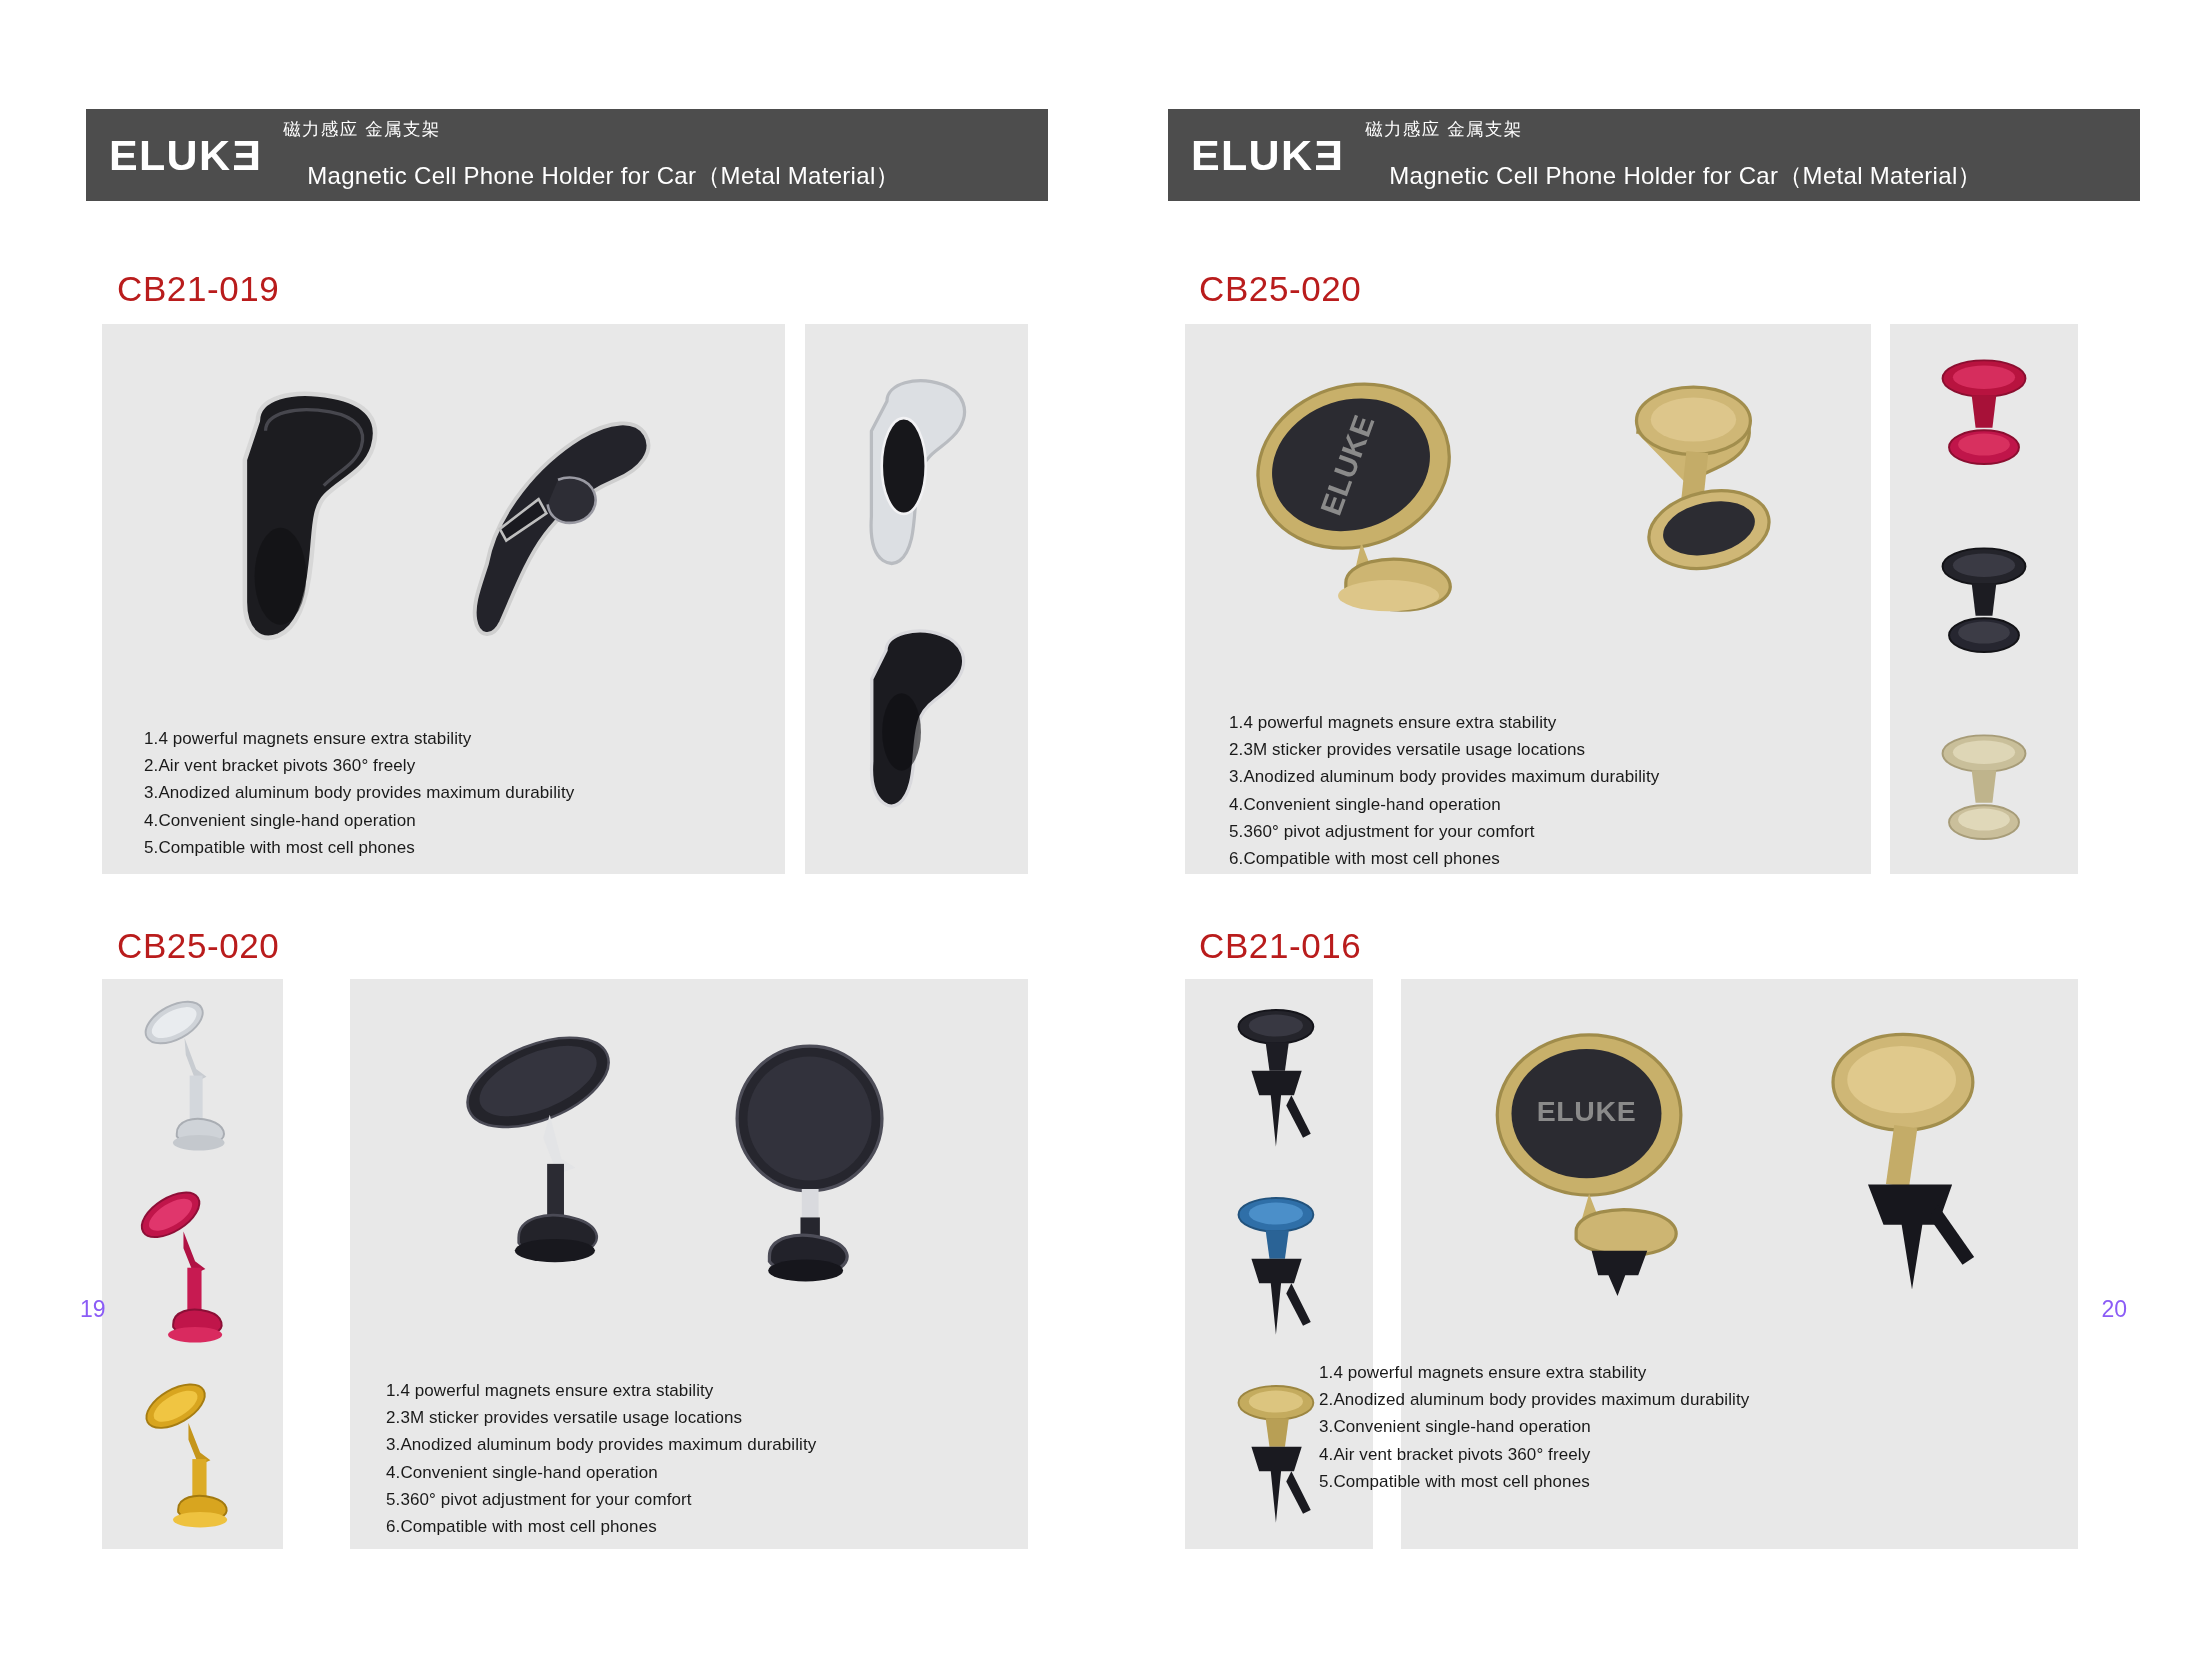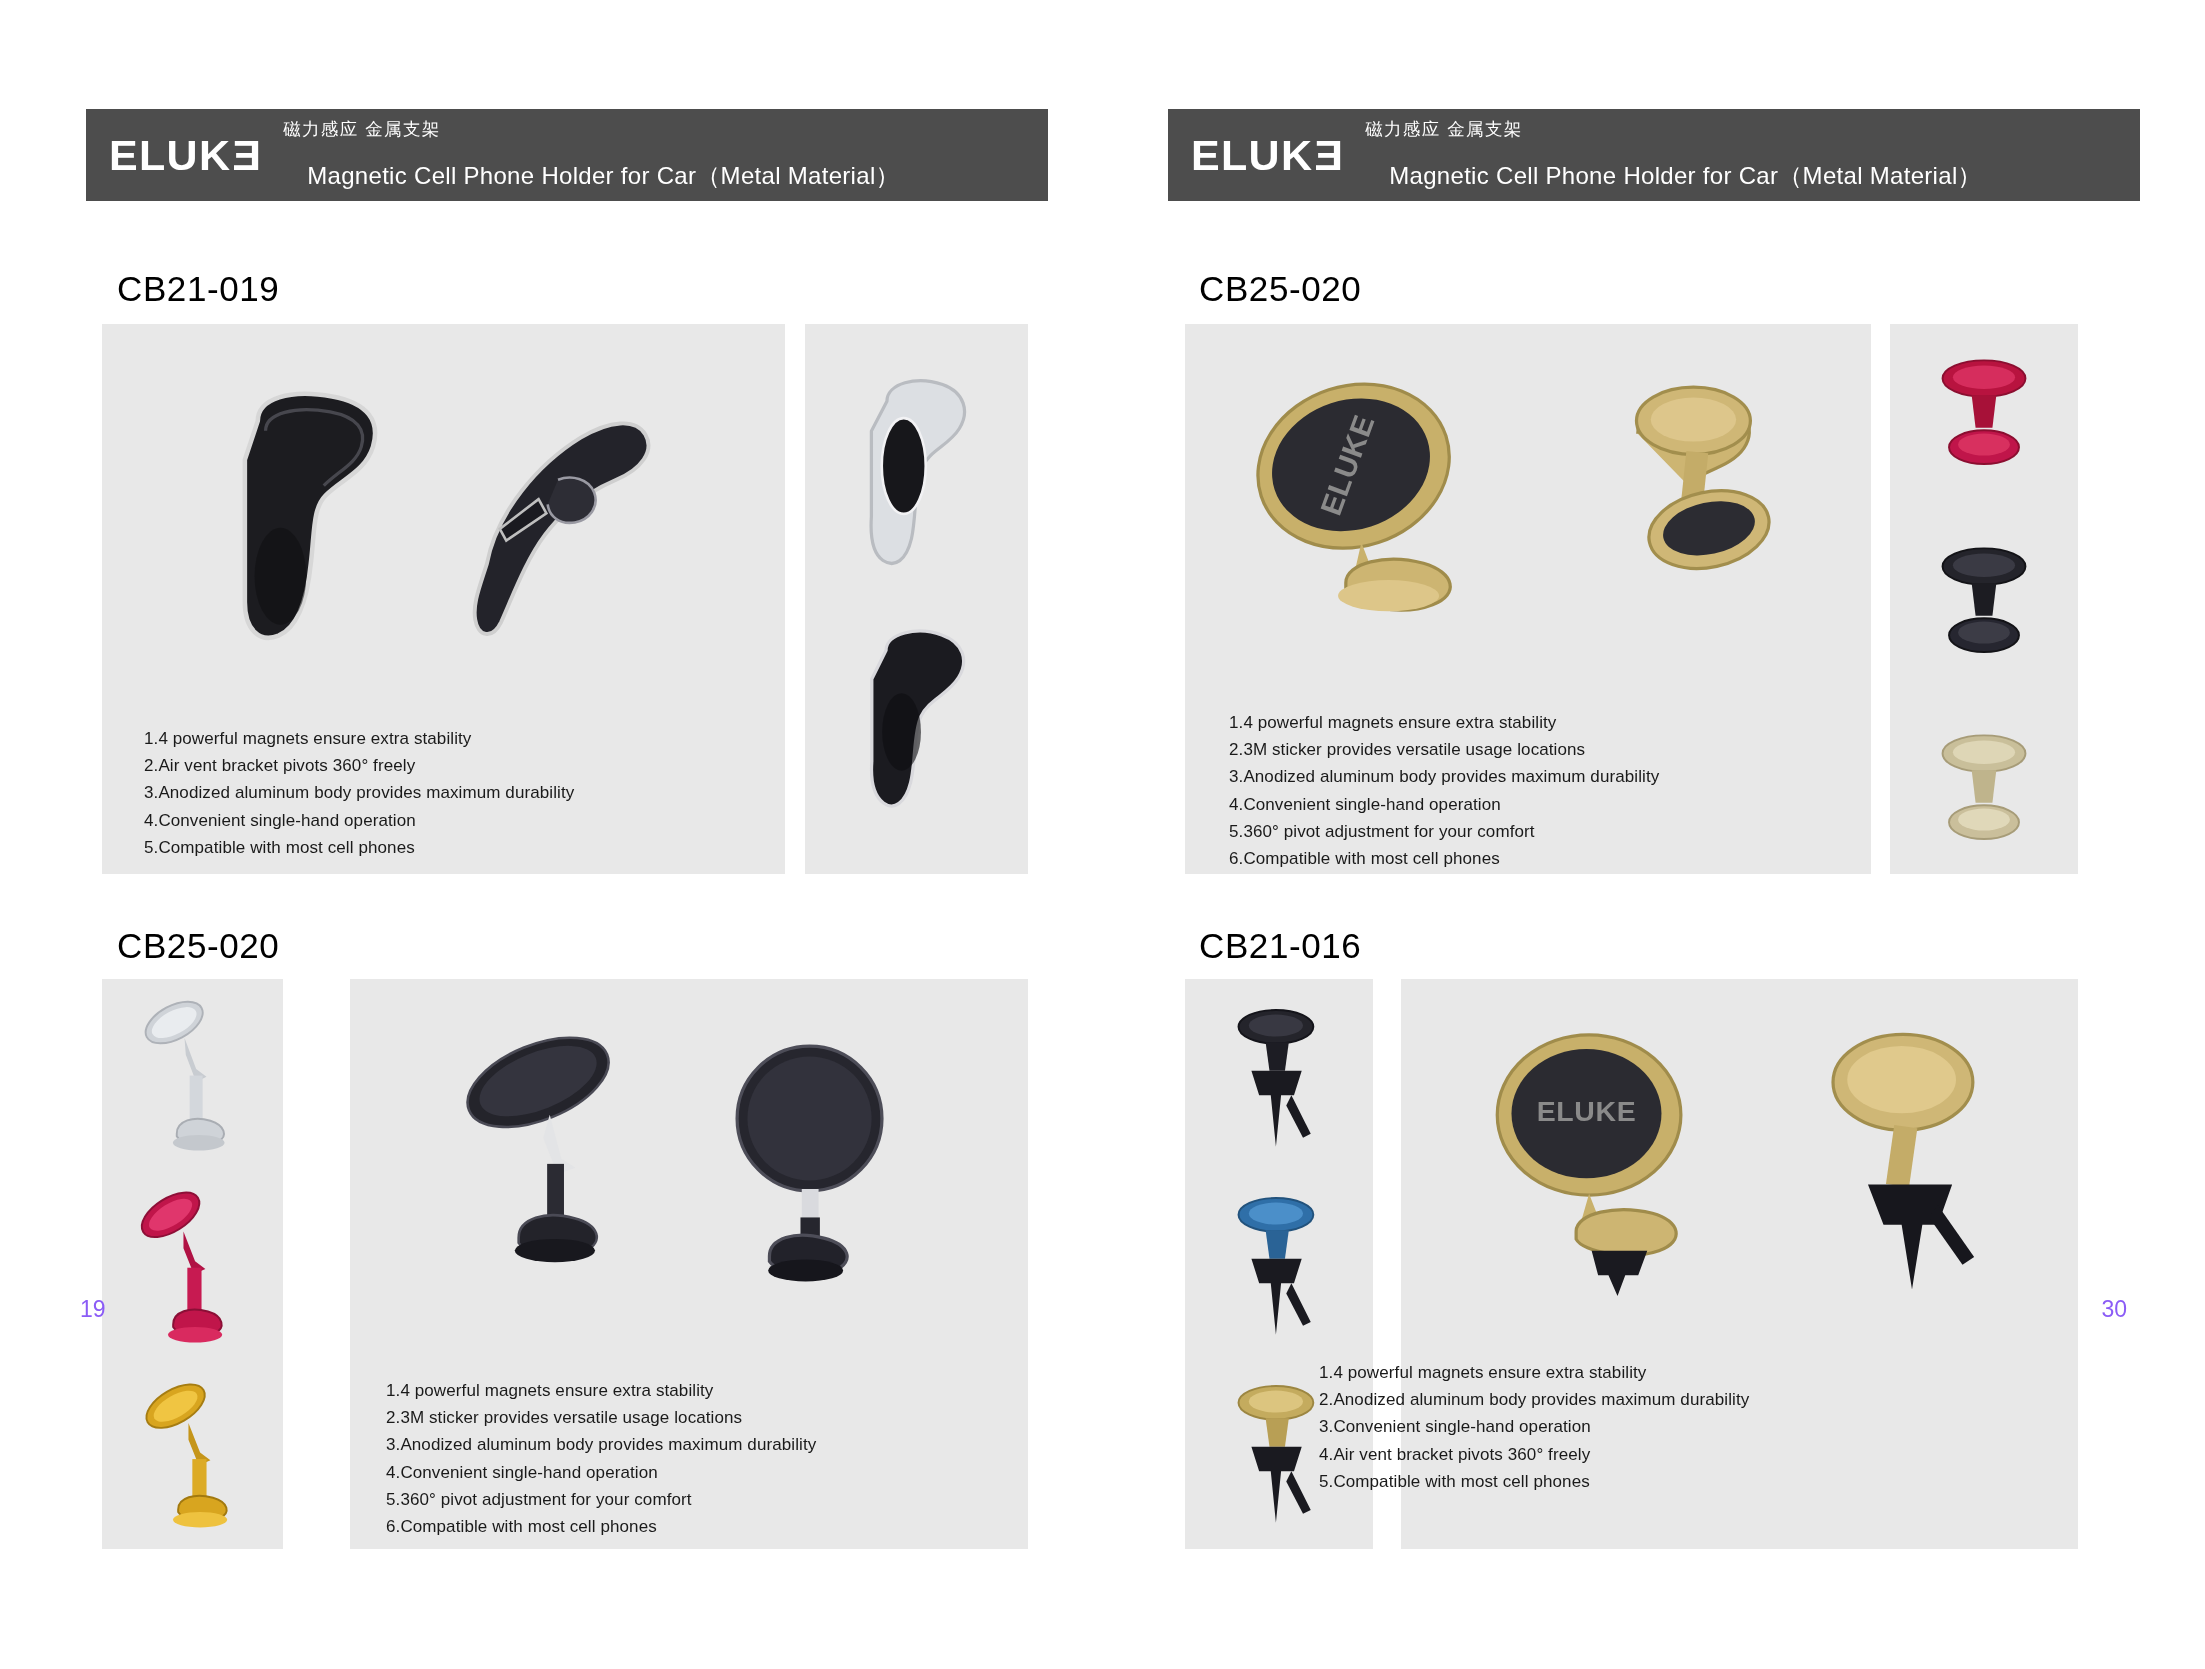--- a/index.html
+++ b/index.html
@@ -64,21 +64,21 @@
   .header-text .en {
     font-size: 24px;
     letter-spacing: 0.3px;
     margin-left: 24px;
   }
 
   
   .sku-title {
     position: absolute;
     font-size: 35px;
-    color: #000000;
+    color: #b91c1c;
     letter-spacing: 0.6px;
     font-family: "Liberation Sans", sans-serif;
   }
 
   
   .panel {
     position: absolute;
     background: #e8e8e8;
   }
 
@@ -358,15 +358,15 @@
   </div>
 
   <div class="features" style="left:1319px; top:1359px; transform: translateX(-1103px);">
     <div>1.4 powerful magnets ensure extra stability</div>
     <div>2.Anodized aluminum body provides maximum durability</div>
     <div>3.Convenient single-hand operation</div>
     <div>4.Air vent bracket pivots 360° freely</div>
     <div>5.Compatible with most cell phones</div>
   </div>
 
-  <div class="page-num">30</div>
+  <div class="page-num">20</div>
 </div>
 
 
 </body></html>

